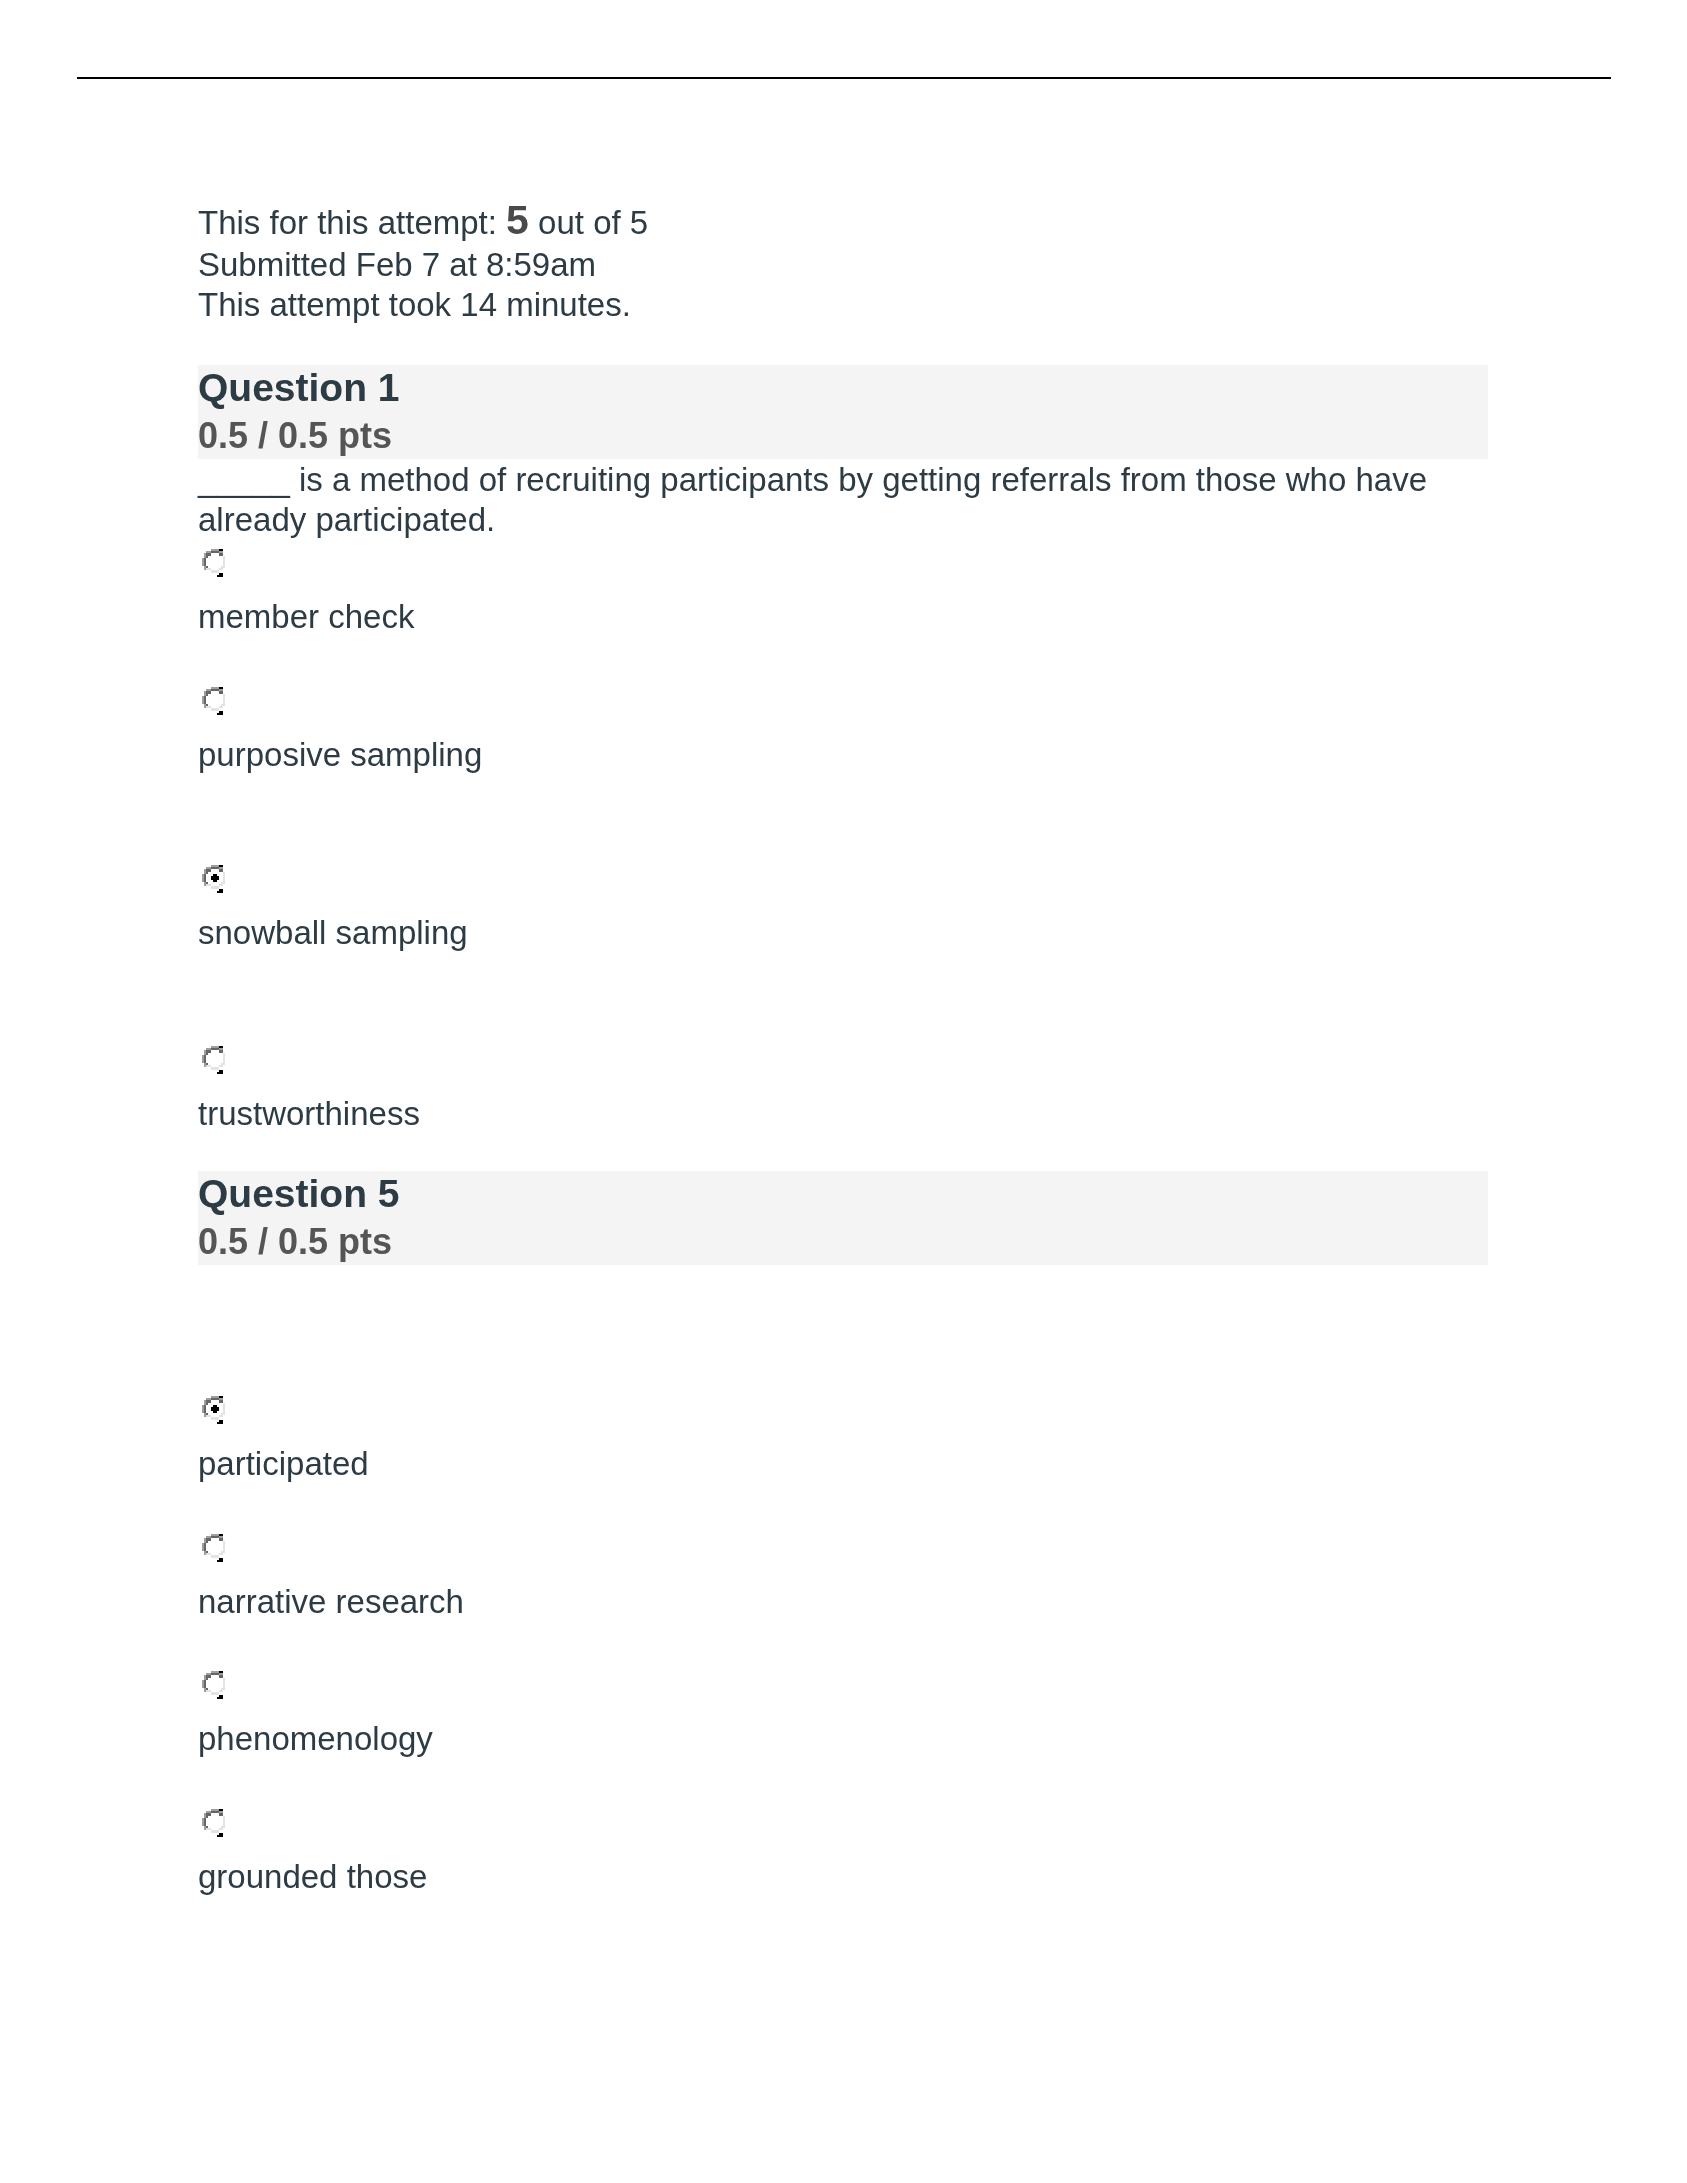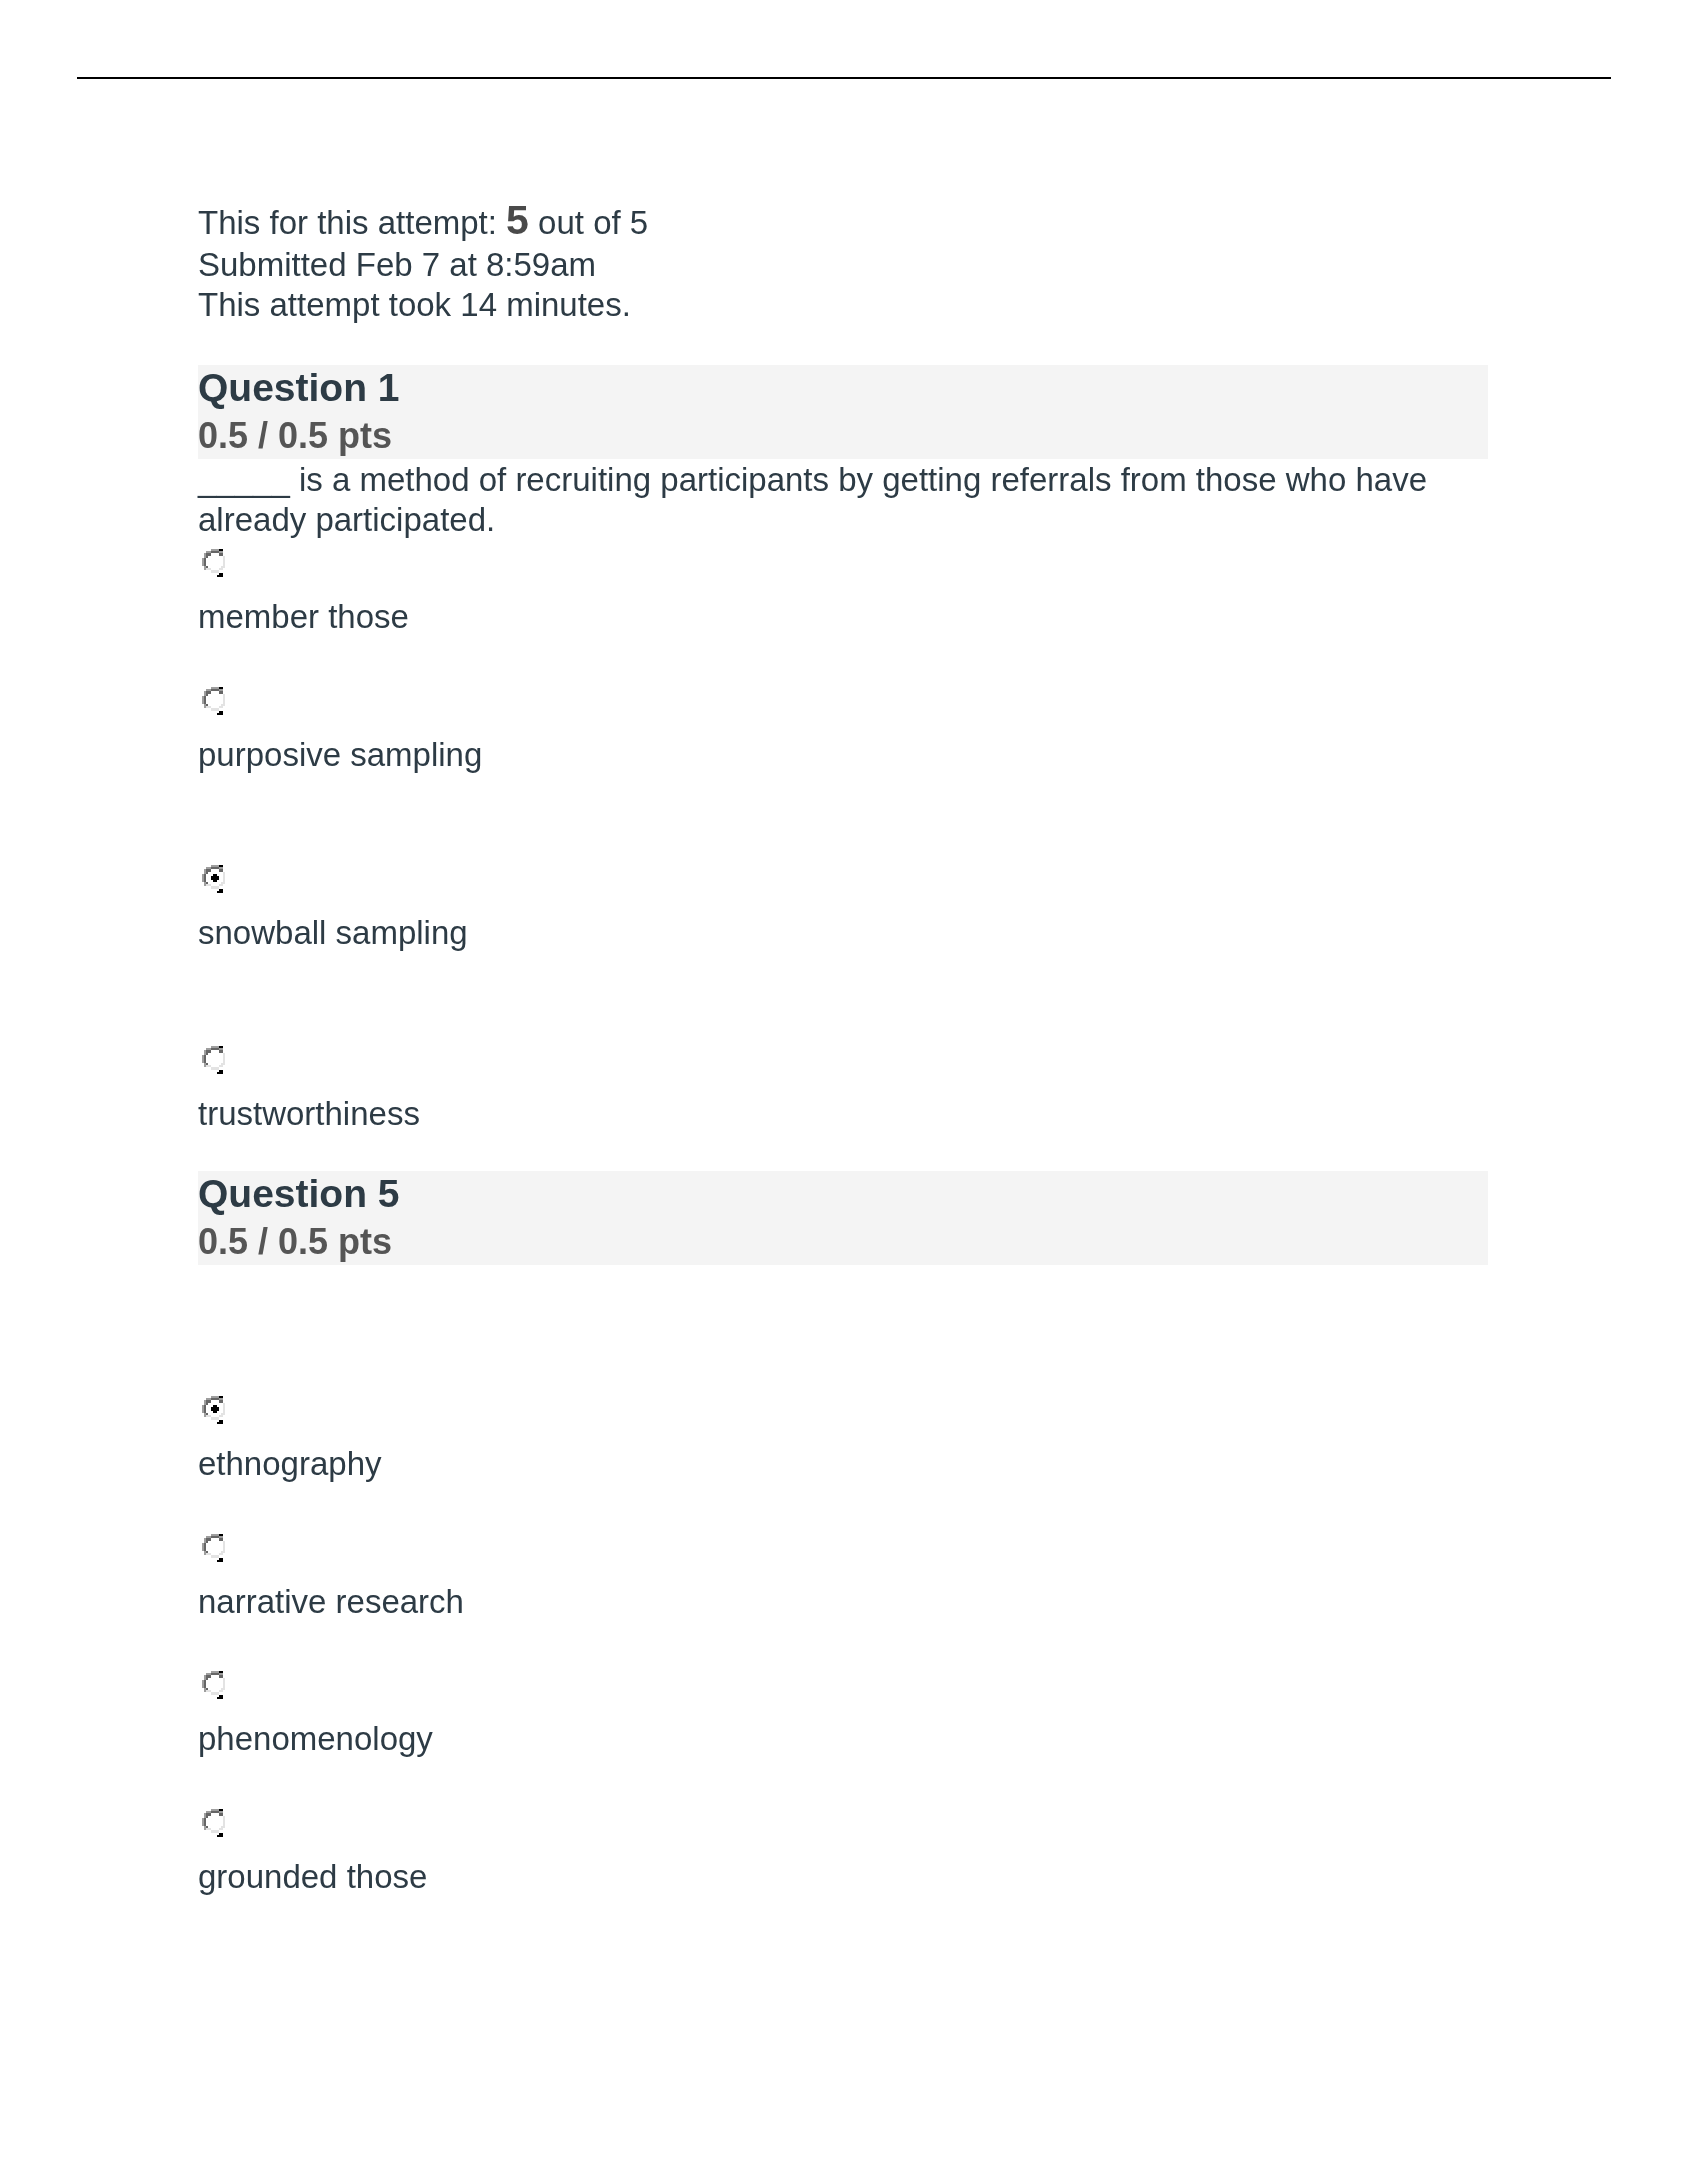--- a/index.html
+++ b/index.html
@@ -100,21 +100,21 @@
     <div class="qname">Question 1</div>
     <div class="qpts">0.5 / 0.5 pts</div>
   </div>
   <div class="qtext" style="top:460px">_____ is a method of recruiting participants by getting referrals from those who have already participated.</div>
 
   <div class="answer" style="top:548px">
     <svg class="radio" viewBox="0 0 12 13" shape-rendering="crispEdges">
         <use href="#radio-ring"></use>
         <use href="#radio-dot" style="display: none;"></use>
       </svg>
-    <span class="anstext">member those</span>
+    <span class="anstext">member check</span>
   </div>
   <div class="answer" style="top:686px">
     <svg class="radio" viewBox="0 0 12 13" shape-rendering="crispEdges">
         <use href="#radio-ring"></use>
         <use href="#radio-dot" style="display: none;"></use>
       </svg>
     <span class="anstext">purposive sampling</span>
   </div>
   <div class="answer" style="top:864px">
     <svg class="radio" viewBox="0 0 12 13" shape-rendering="crispEdges">
@@ -134,21 +134,21 @@
   <div class="qhead" style="top:1171px">
     <div class="qname">Question 5</div>
     <div class="qpts">0.5 / 0.5 pts</div>
   </div>
 
   <div class="answer" style="top:1395px">
     <svg class="radio" viewBox="0 0 12 13" shape-rendering="crispEdges">
         <use href="#radio-ring"></use>
         <use href="#radio-dot"></use>
       </svg>
-    <span class="anstext">ethnography</span>
+    <span class="anstext">participated</span>
   </div>
   <div class="answer" style="top:1533px">
     <svg class="radio" viewBox="0 0 12 13" shape-rendering="crispEdges">
         <use href="#radio-ring"></use>
         <use href="#radio-dot" style="display: none;"></use>
       </svg>
     <span class="anstext">narrative research</span>
   </div>
   <div class="answer" style="top:1670px">
     <svg class="radio" viewBox="0 0 12 13" shape-rendering="crispEdges">

